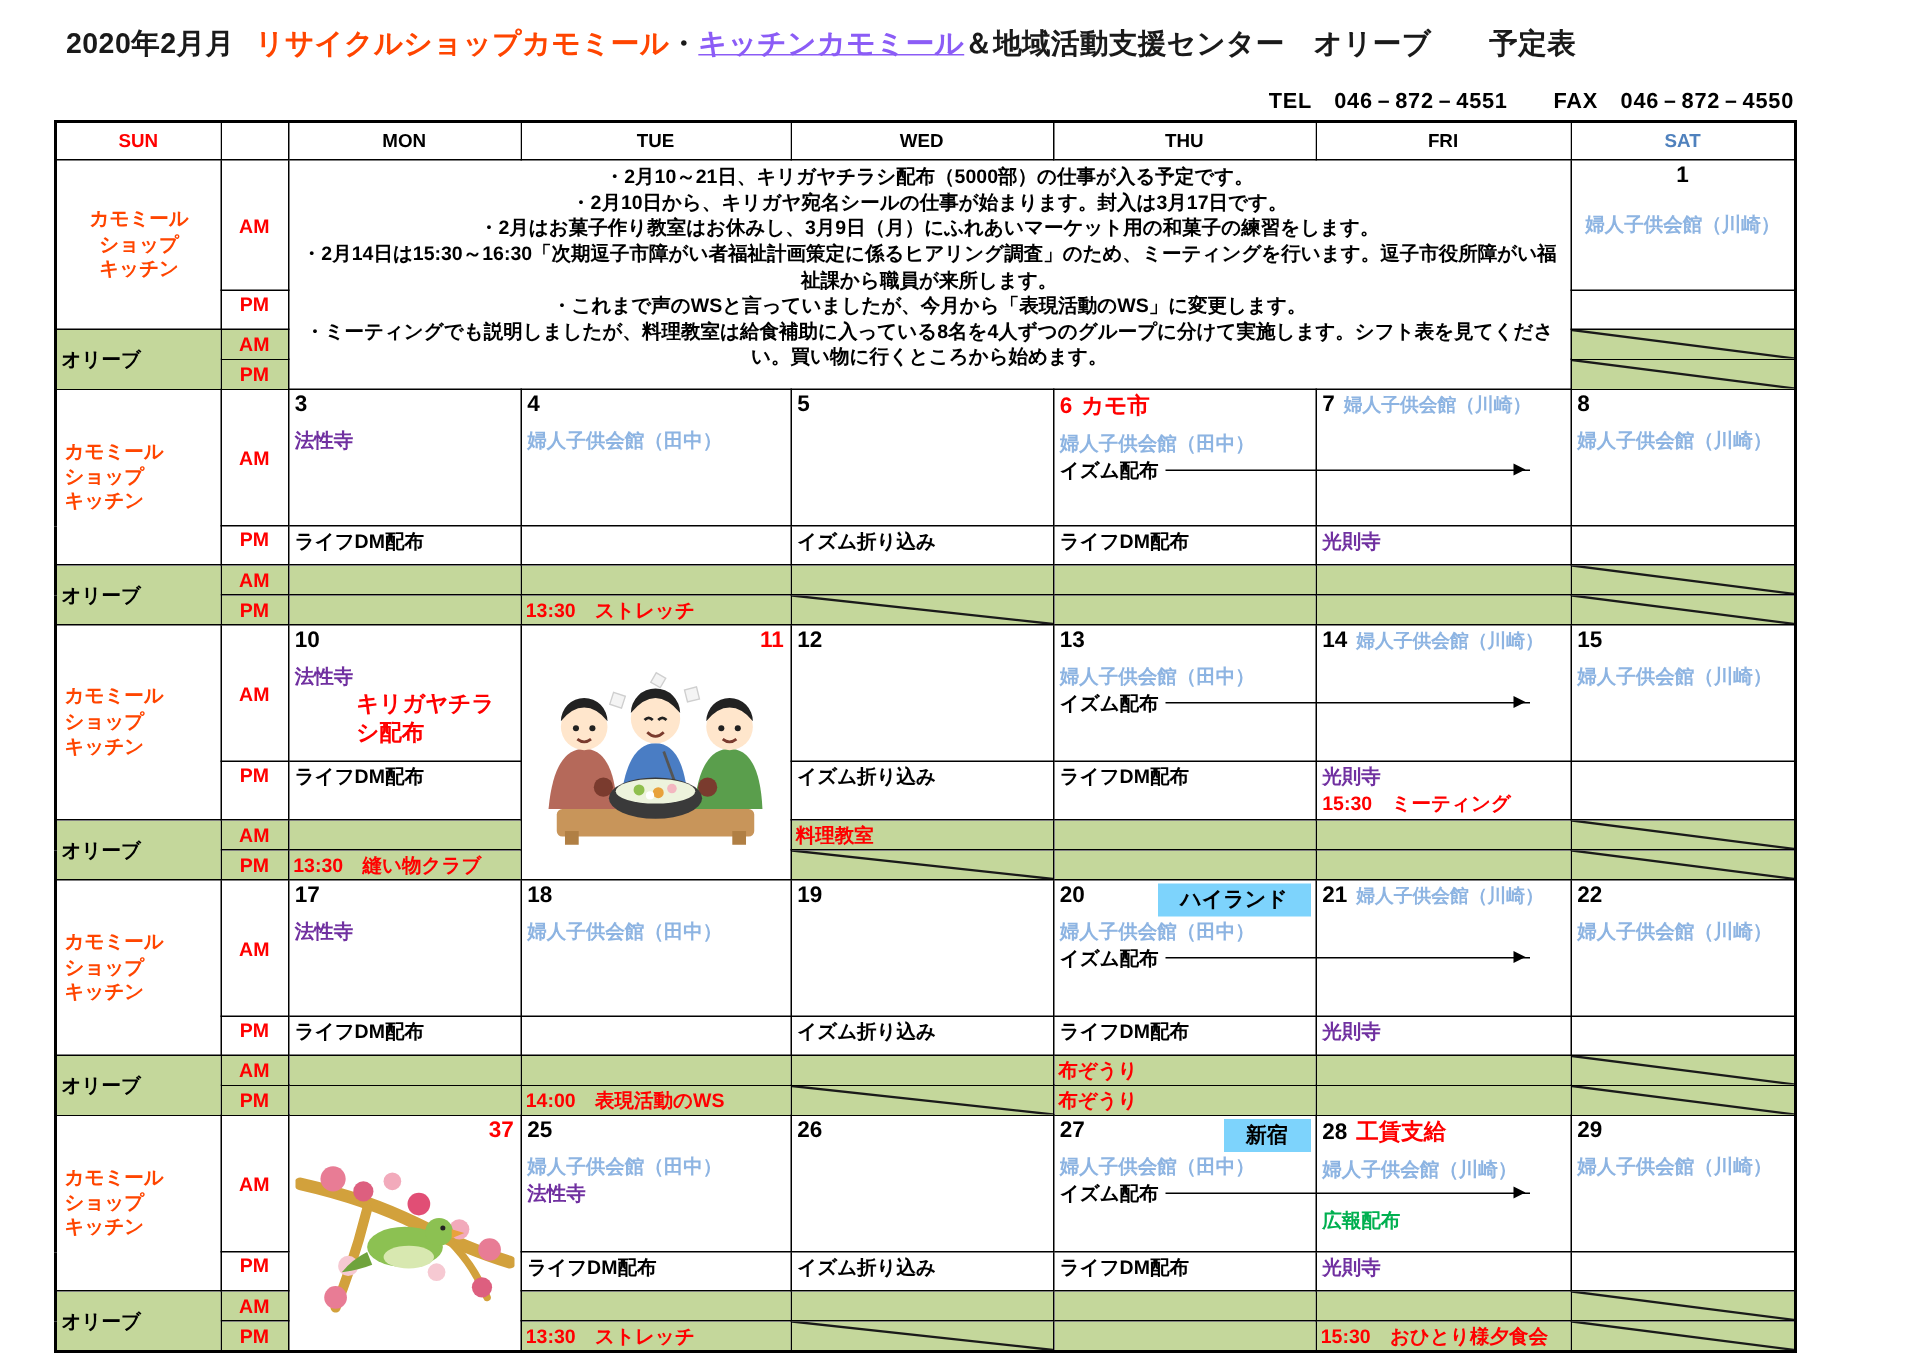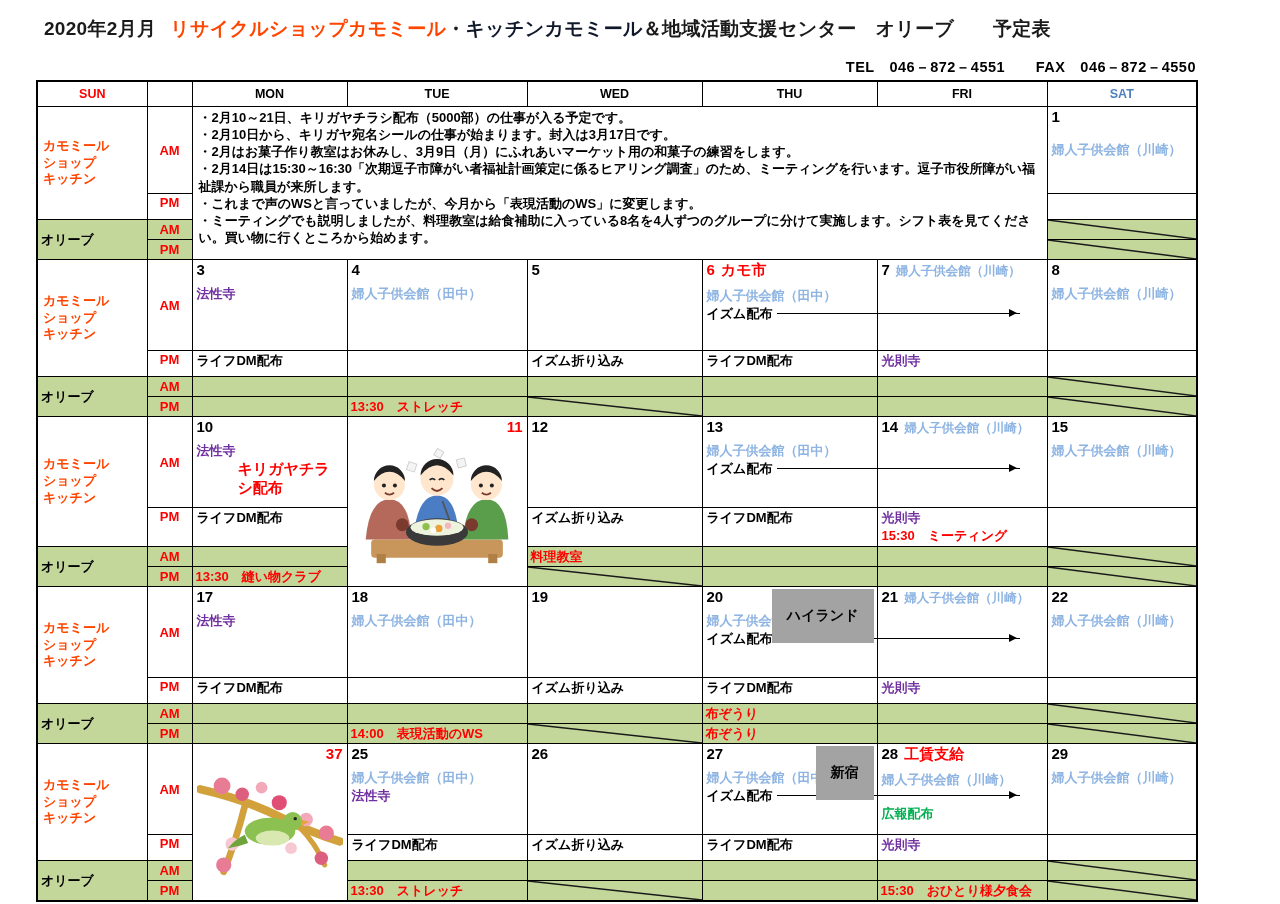--- a/index.html
+++ b/index.html
@@ -7,32 +7,32 @@
     width:1280px;height:904px;background:#fff;overflow:hidden;
     font-family:"Liberation Sans","DejaVu Sans",sans-serif;
     font-weight:bold;color:#000;
   }
   .page{padding:16px 0 0 36px;}
   
   .titleline{font-size:19px;margin-left:8px;white-space:nowrap;letter-spacing:.3px;}
   .seg-date{color:#1a1a1a;margin-right:14px;}
   .seg-shop{color:#FF4500;}
   .seg-dot{color:#1a1a1a;}
-  .seg-kitchen{color:#0f172a;}
+  .seg-kitchen{color:#8b5cf6;text-decoration:underline;}
   .seg-rest{color:#1a1a1a;}
   .contact{width:1160px;text-align:right;font-size:14.5px;margin:16px 0 3px 0;letter-spacing:.5px;}
   .contact span{margin-left:26px;}
   
   table{border-collapse:collapse;table-layout:fixed;width:1160px;border:2px solid #000;}
   td,th{border:1px solid #000;vertical-align:top;padding:1px 4px;font-size:13px;overflow:visible;position:relative;}
   th{height:22px;text-align:center;vertical-align:middle;font-size:12.5px;background:#fff;font-weight:bold;}
   .h-sun{color:#FF0000;}
   .h-sat{color:#4F81BD;}
   
-  .w1am td{height:84px;}
+  .w1am td{height:84px;text-align:center;}
   .am-row td{height:88px;}
   .pm-row td{height:23px;vertical-align:top;}
   .o-row td{height:19px;padding:0 3px;line-height:19px;vertical-align:middle;}
   
   .gl{color:#FF4500;vertical-align:middle;font-size:13px;line-height:1.3;padding-left:5px;}
   .ap{color:#FF0000;text-align:center;vertical-align:middle;font-size:13px;}
   .ol{background:#C4D79B;vertical-align:middle;font-size:13px;padding-left:4px;}
   .g{background:#C4D79B;}
   
   .dnum{font-size:15px;color:#000;}
@@ -50,22 +50,22 @@
   .notes{line-height:1.32;font-size:13px;padding:2px 6px;}
   
   .diag{padding:0;}
   .diag svg{position:absolute;left:0;top:0;width:100%;height:100%;display:block;}
   
   .izline{position:relative;height:18px;line-height:18px;}
   .arrow{position:absolute;left:70px;top:8px;width:243px;border-top:1.6px solid #000;}
   .arrow::after{content:"";position:absolute;right:-1px;top:-5.5px;width:0;height:0;
     border:4.5px solid transparent;border-left:8px solid #000;}
   
-  .badge{position:absolute;top:2px;right:3px;background:#a3a3a3;color:#000;
-    padding:18px 15px;font-size:14px;z-index:3;}
+  .badge{position:absolute;top:2px;right:3px;background:#7dd3fc;color:#000;
+    padding:2px 15px;font-size:14px;z-index:3;}
   
   .illu-cell{padding:1px 4px;text-align:right;}
   .illu{display:block;margin:2px auto 0 auto;}
   
   .footer{width:1160px;text-align:right;font-size:13px;margin-top:3px;padding-right:4px;}
 </style>
 </head>
 <body>
 
 <div class="page">

